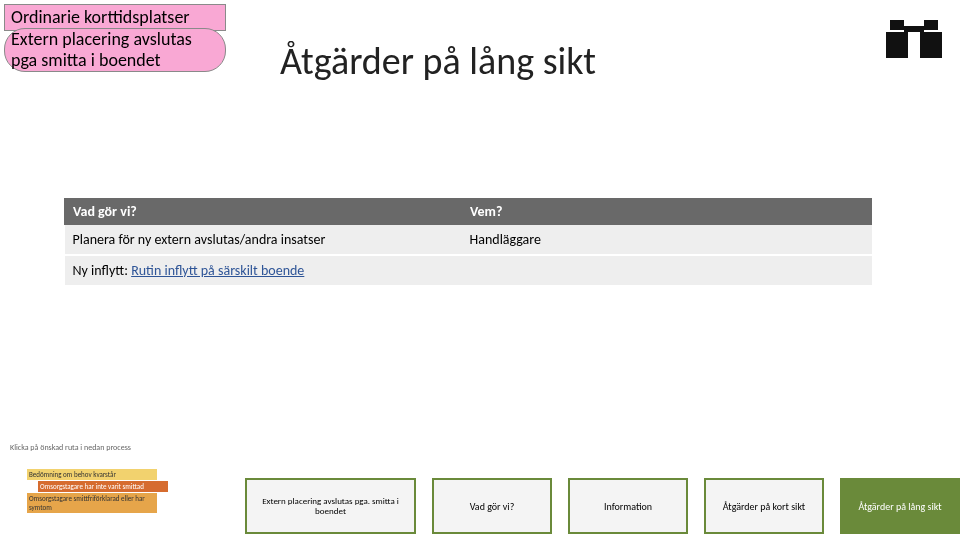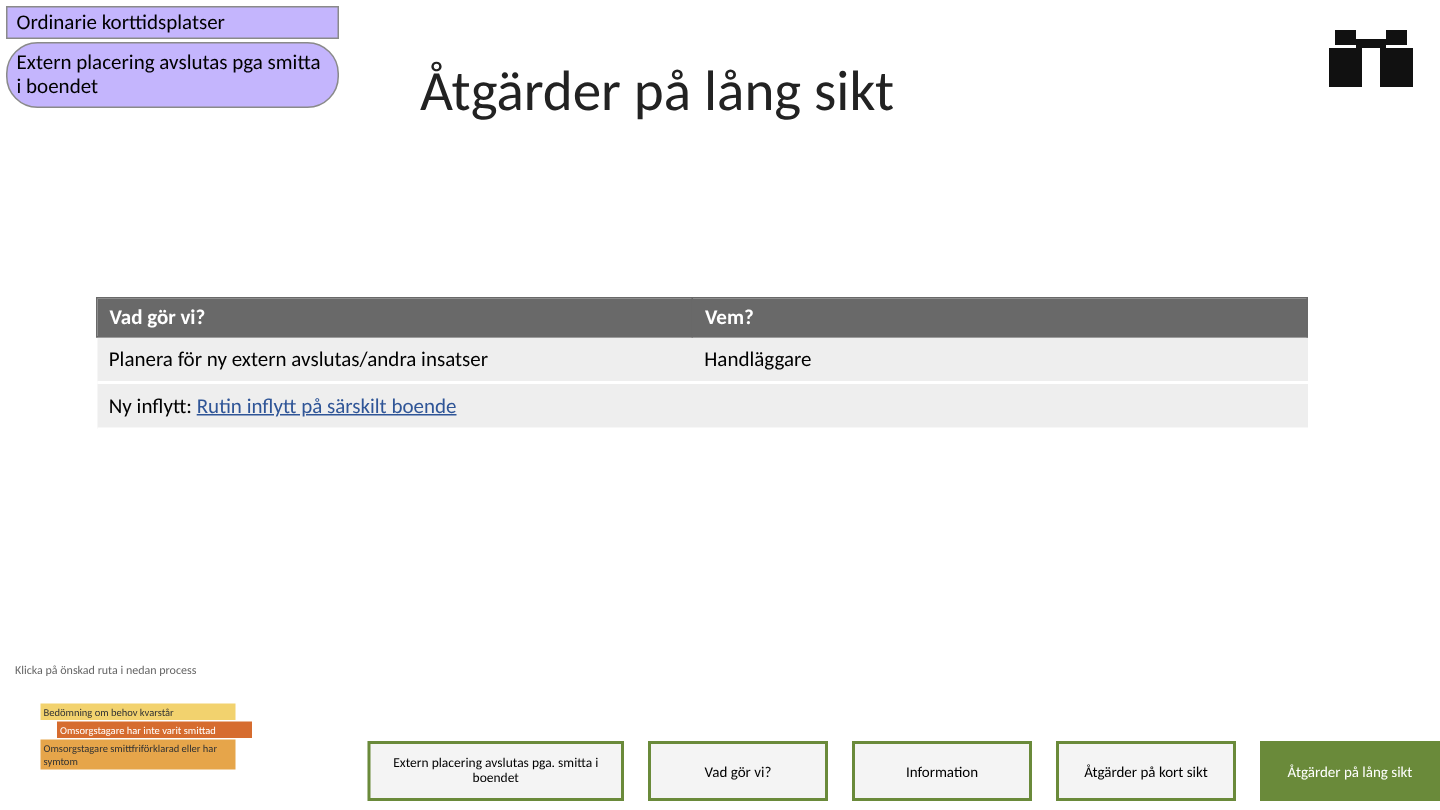--- a/index.html
+++ b/index.html
@@ -8,22 +8,22 @@
     width: 960px;
     height: 540px;
     font-family: Calibri, Arial, sans-serif;
     background: #fff;
     overflow: hidden;
     position: relative;
   }
   .crumb-box {
     position: absolute;
     border: 1px solid #8a8a8a;
-    background: #c4b5fd;
-    font-size: 14px;
+    background: #f9a8d4;
+    font-size: 18px;
     padding: 2px 6px;
     line-height: 1.15;
   }
   .crumb-1 { left: 4px; top: 4px; width: 208px; }
   .crumb-2 { left: 4px; top: 28px; width: 208px; height: 38px; display: flex; align-items: center; border-radius: 21px; }
   .title {
     position: absolute;
     left: 280px;
     top: 38px;
     font-size: 38px;
@@ -85,21 +85,21 @@
   .nav {
     position: absolute;
     left: 245px;
     bottom: 6px;
     display: flex;
     gap: 16px;
     align-items: stretch;
   }
   .nav-box {
     min-width: 120px;
-    height: 40px;
+    height: 56px;
     border: 2px solid #6a8a3a;
     background: #f4f4f4;
     display: flex;
     align-items: center;
     justify-content: center;
     text-align: center;
     font-size: 10px;
     line-height: 1.1;
     padding: 2px 6px;
     box-sizing: border-box;

